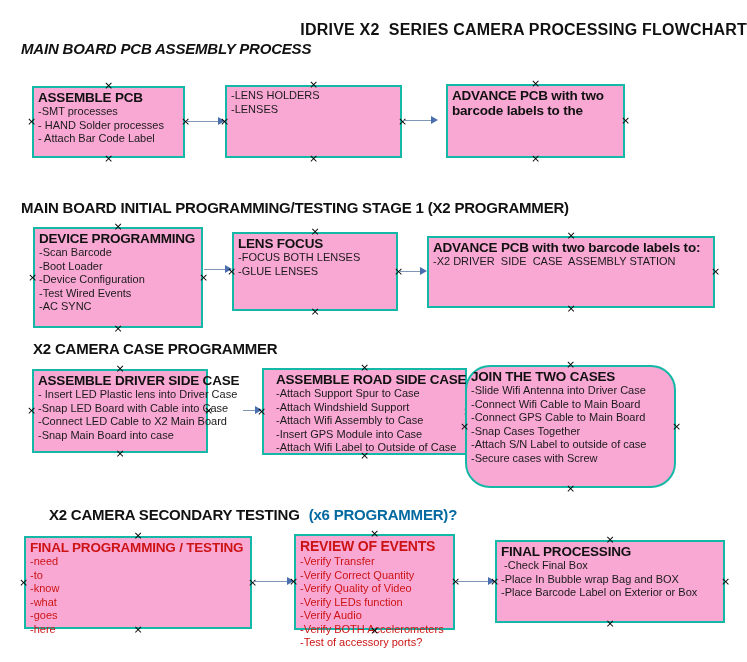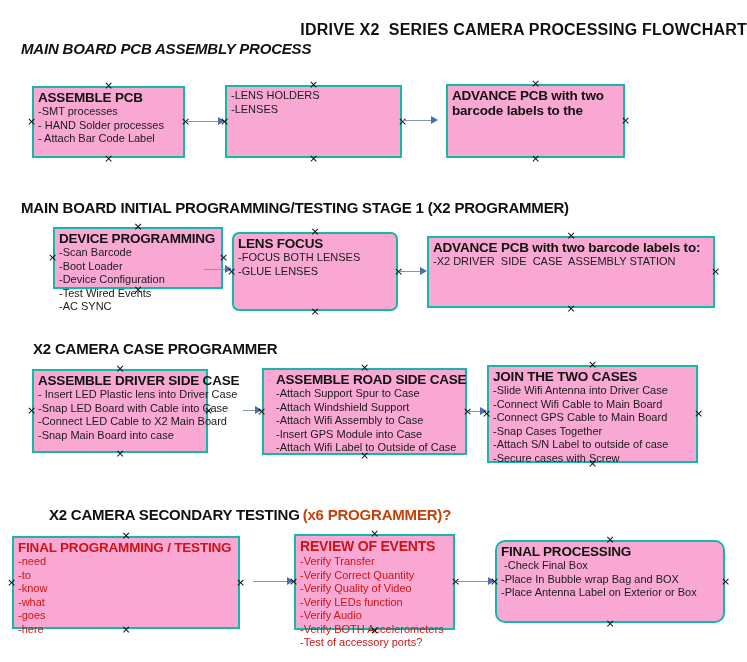--- a/index.html
+++ b/index.html
@@ -9,21 +9,21 @@
 
   .main-title {
     position:absolute; left:0; top:21px; width:747px;
     text-align:right; font-size:16px; font-weight:bold;
     letter-spacing:.2px; white-space:pre-wrap; color:#111;
   }
   .sec-header {
     position:absolute; font-size:15px; font-weight:bold; color:#111;
     white-space:pre; letter-spacing:-0.2px;
   }
-  .sec-header .red-part { color:#c2410c; margin-left:3px; }
+  .sec-header .red-part { color:#0369a1; margin-left:9px; }
 
   .fbox {
     position:absolute; background:#f9a8d4; border:2px solid #14b8a6;
     padding:2px 4px 2px 4px; overflow:visible;
   }
   .fbox .btitle {
     font-size:13.5px; font-weight:bold; line-height:15px;
     white-space:pre; letter-spacing:-0.2px; color:#111;
   }
   .fbox .item {
@@ -89,39 +89,39 @@
   <div class="fbox" style="left:438px; top:84px; width:179px; height:74px;margin-left:8px;">
     <i class="h h-t"></i>
     <i class="h h-b"></i>
     <i class="h h-r"></i>
     <div class="btitle">ADVANCE PCB with two</div>
     <div class="btitle">barcode labels to the</div>
   </div>
 
   <div class="sec-header" style="left:21px; top:199px;">MAIN BOARD INITIAL PROGRAMMING/TESTING STAGE 1 (X2 PROGRAMMER)</div>
 
-  <div class="fbox" style="left:33px; top:227px; width:170px; height:62px;margin-left:20px;">
+  <div class="fbox" style="left:33px; top:227px; width:170px; height:101px;">
     <i class="h h-t"></i>
     <i class="h h-b"></i>
     <i class="h h-l"></i>
     <i class="h h-r"></i>
     <div class="btitle">DEVICE PROGRAMMING</div>
     <div class="item">-Scan Barcode</div>
     <div class="item">-Boot Loader</div>
     <div class="item">-Device Configuration</div>
     <div class="item">-Test Wired Events</div>
     <div class="item">-AC SYNC</div>
   </div>
 
   <div class="conn" style="left:204px; top:264px; width:28px;">
     <i class="ln"></i>
     <i class="ah"></i>
   </div>
 
-  <div class="fbox" style="left:232px; top:232px; width:166px; height:79px;border-radius:7px;">
+  <div class="fbox" style="left:232px; top:232px; width:166px; height:79px;">
     <i class="h h-t"></i>
     <i class="h h-b"></i>
     <i class="h h-l"></i>
     <i class="h h-r"></i>
     <div class="btitle">LENS FOCUS</div>
     <div class="item">-FOCUS BOTH LENSES</div>
     <div class="item">-GLUE LENSES</div>
   </div>
 
   <div class="conn" style="left:399px; top:266px; width:28px;">
@@ -167,39 +167,39 @@
     <div class="item">-Attach Wifi Assembly to Case</div>
     <div class="item">-Insert GPS Module into Case</div>
     <div class="item">-Attach Wifi Label to Outside of Case</div>
   </div>
 
   <div class="conn" style="left:468px; top:406px; width:19px;">
     <i class="ln"></i>
     <i class="ah"></i>
   </div>
 
-  <div class="fbox" style="left:487px; top:365px; width:211px; height:98px;">
+  <div class="fbox" style="left:465px; top:365px; width:211px; height:123px;border-radius:25px;">
     <i class="h h-t"></i>
     <i class="h h-b"></i>
     <i class="h h-l"></i>
     <i class="h h-r"></i>
     <div class="btitle">JOIN THE TWO CASES</div>
     <div class="item">-Slide Wifi Antenna into Driver Case</div>
     <div class="item">-Connect Wifi Cable to Main Board</div>
     <div class="item">-Connect GPS Cable to Main Board</div>
     <div class="item">-Snap Cases Together</div>
     <div class="item">-Attach S/N Label to outside of case</div>
     <div class="item">-Secure cases with Screw</div>
   </div>
 
   <div class="sec-header" style="left:33px; top:489px;">
     <span>X2 CAMERA SECONDARY TESTING</span><span class="red-part">(x6 PROGRAMMER)?</span>
   </div>
 
-  <div class="fbox red" style="left:12px; top:536px; width:228px; height:93px;">
+  <div class="fbox red" style="left:24px; top:536px; width:228px; height:93px;">
     <i class="h h-t"></i>
     <i class="h h-b"></i>
     <i class="h h-l"></i>
     <i class="h h-r"></i>
     <div class="btitle">FINAL PROGRAMMING / TESTING</div>
     <div class="item">-need</div>
     <div class="item">-to</div>
     <div class="item">-know</div>
     <div class="item">-what</div>
     <div class="item">-goes</div>
@@ -224,24 +224,24 @@
     <div class="item">-Verify Audio</div>
     <div class="item">-Verify BOTH Accelerometers</div>
     <div class="item">-Test of accessory ports?</div>
   </div>
 
   <div class="conn" style="left:456px; top:576px; width:39px;">
     <i class="ln"></i>
     <i class="ah"></i>
   </div>
 
-  <div class="fbox" style="left:495px; top:540px; width:230px; height:83px;border-radius:10px;">
+  <div class="fbox" style="left:495px; top:540px; width:230px; height:83px;">
     <i class="h h-t"></i>
     <i class="h h-b"></i>
     <i class="h h-l"></i>
     <i class="h h-r"></i>
     <div class="btitle">FINAL PROCESSING</div>
     <div class="item"> -Check Final Box</div>
     <div class="item">-Place In Bubble wrap Bag and BOX</div>
-    <div class="item">-Place Antenna Label on Exterior or Box</div>
+    <div class="item">-Place Barcode Label on Exterior or Box</div>
   </div>
 
 </div>
 
 </body></html>

